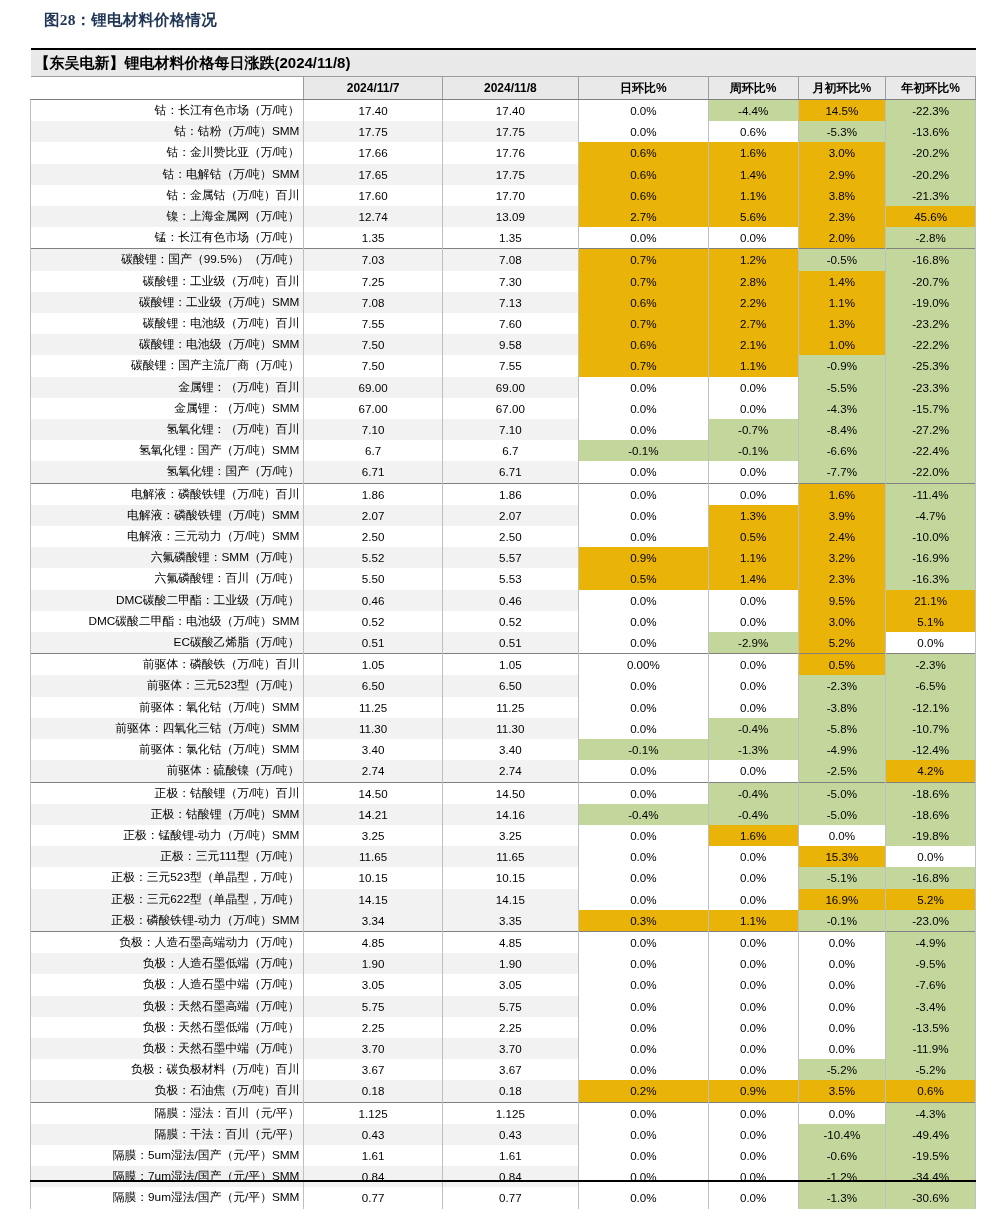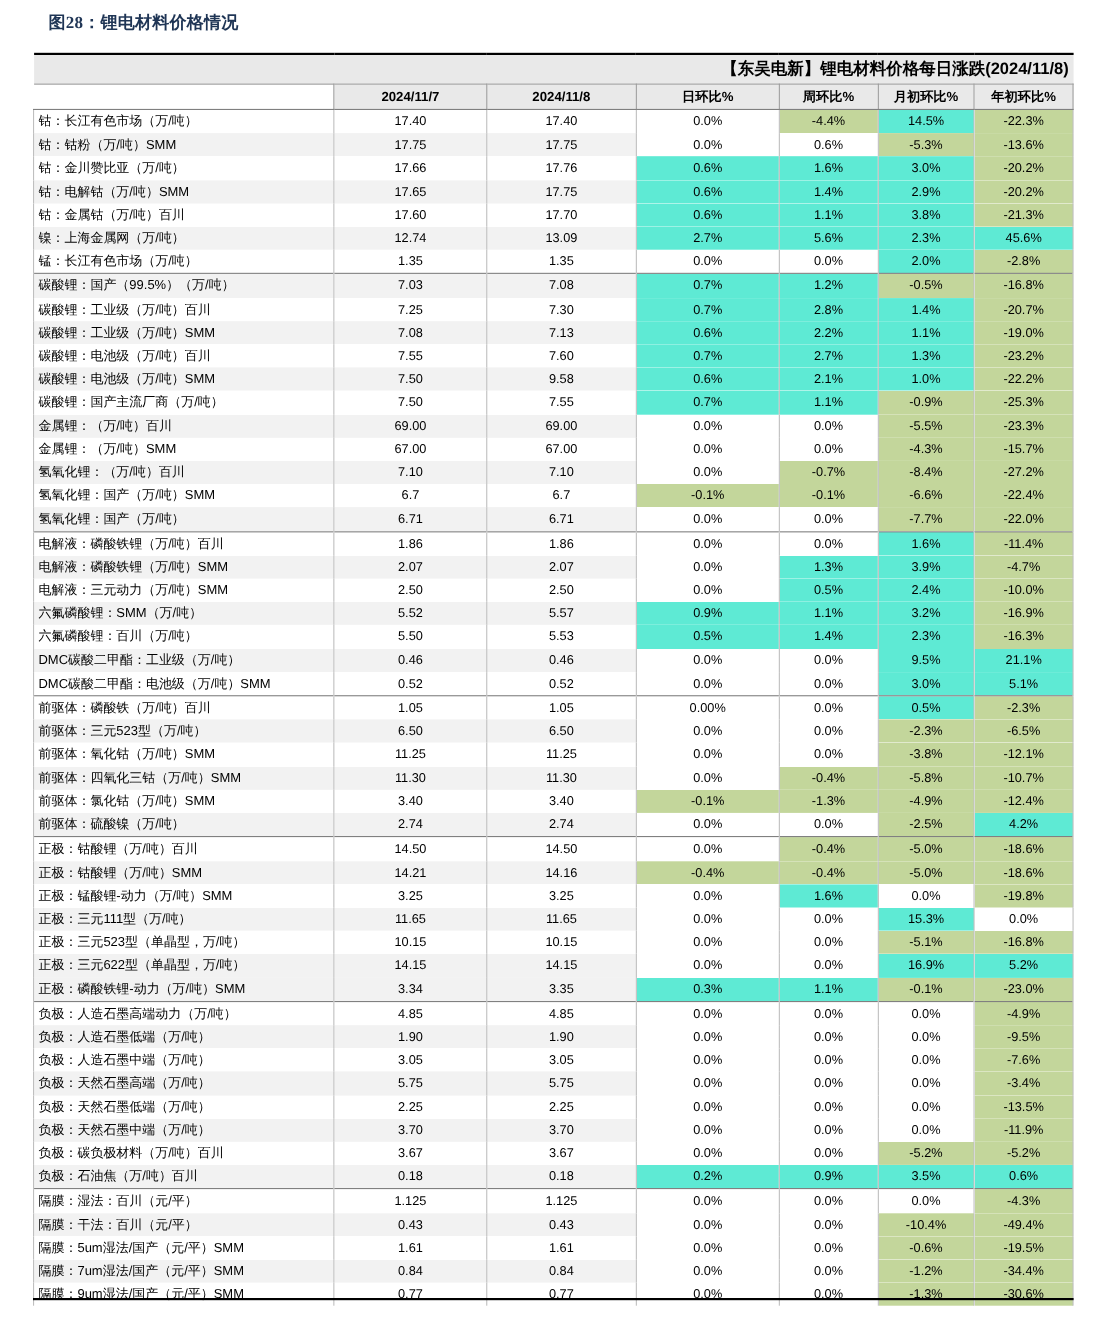--- a/index.html
+++ b/index.html
@@ -38,21 +38,21 @@
     line-height: 21.2px;
     border-left: 1px solid #bfbfbf;
     border-right: 1px solid #bfbfbf;
     overflow: hidden;
     white-space: nowrap;
     font-weight: normal;
   }
   
   tr.banner td {
     background: #e9e9e9;
-    text-align: right;
+    text-align: left;
     font-weight: bold;
     font-size: 15px;
     height: 26px;
     line-height: 26px;
     border: none;
     border-top: 2.5px solid #000;
     color: #000;
   }
   
   tr.colhead td {
@@ -63,31 +63,31 @@
     height: 22px;
     line-height: 22px;
     border-top: 1px solid #9d9d9d;
     border-bottom: 1.6px solid #7f7f7f;
     border-left: 1px solid #9d9d9d;
     border-right: 1px solid #9d9d9d;
   }
   tr.colhead td.lblcol { background: #e9e9e9; border-left: none; }
   
   td.lblcol {
-    text-align: left;
+    text-align: right;
     padding-left: 6px;
     border-left: none;
     border-right: 1px solid #bfbfbf;
     font-size: 11.8px;
   }
   td.num { text-align: center; }
   tr.alt td.lblcol, tr.alt td.pricecol { background: #f2f2f2; }
   tr:not(.alt) td.lblcol, tr:not(.alt) td.pricecol { background: #ffffff; }
   td.pct { background: #ffffff; }
-  td.pct.up   { background: #5eead4; }
+  td.pct.up   { background: #eab308; }
   td.pct.down { background: #c3d69b; }
   tr.grpstart td { border-top: 1.3px solid #808080; }
   
   col.c-label { width: 259px; }
   col.c-d1    { width: 131px; }
   col.c-d2    { width: 129px; }
   col.c-p1    { width: 123px; }
   col.c-p2    { width: 85px; }
   col.c-p3    { width: 83px; }
   col.c-p4    { width: 85px; }
@@ -355,20 +355,29 @@
         </tr>
         <tr>
           <td class="lblcol">DMC碳酸二甲酯：电池级（万/吨）SMM</td>
           <td class="num pricecol">0.52</td>
           <td class="num pricecol">0.52</td>
           <td class="num pct">0.0%</td>
           <td class="num pct">0.0%</td>
           <td class="num pct up">3.0%</td>
           <td class="num pct up">5.1%</td>
         </tr>
+        <tr class="alt">
+          <td class="lblcol">EC碳酸乙烯脂（万/吨）</td>
+          <td class="num pricecol">0.51</td>
+          <td class="num pricecol">0.51</td>
+          <td class="num pct">0.0%</td>
+          <td class="num pct down">-2.9%</td>
+          <td class="num pct up">5.2%</td>
+          <td class="num pct">0.0%</td>
+        </tr>
         <tr class="grpstart">
           <td class="lblcol">前驱体：磷酸铁（万/吨）百川</td>
           <td class="num pricecol">1.05</td>
           <td class="num pricecol">1.05</td>
           <td class="num pct">0.00%</td>
           <td class="num pct">0.0%</td>
           <td class="num pct up">0.5%</td>
           <td class="num pct down">-2.3%</td>
         </tr>
         <tr class="alt">

